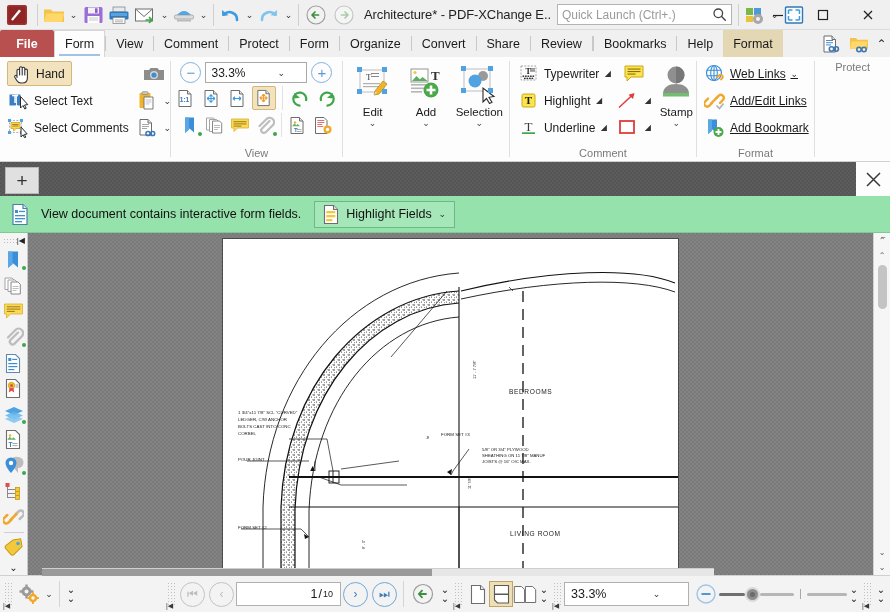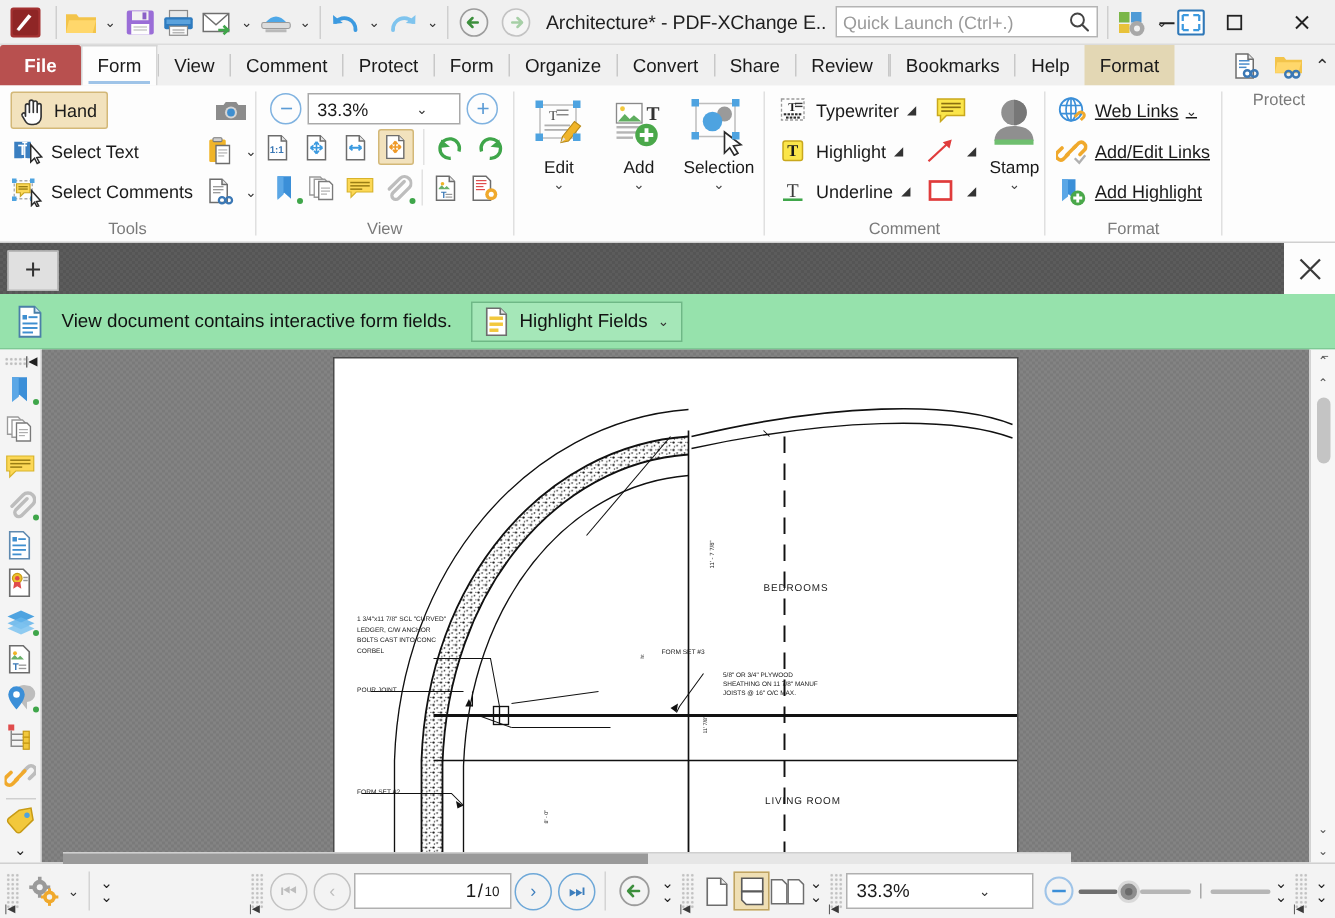--- a/index.html
+++ b/index.html
@@ -470,21 +470,20 @@
                 <rect x="5" y="8" width="7" height=".9" fill="#9b9b9b"></rect>
                 <rect x="5" y="10" width="5" height=".9" fill="#9b9b9b"></rect>
                 <circle cx="11" cy="15.5" r="2.1" fill="none" stroke="#3b78b5" stroke-width="1.5"></circle>
                 <circle cx="15.6" cy="15.5" r="2.1" fill="none" stroke="#3b78b5" stroke-width="1.5"></circle>
               </svg>
             </span>
             <span class="dropcar">⌄</span>
           </div>
         </div>
       </div>
-      <div class="rgroup-label">Tools</div>
     </div>
 
     <div class="rsep"></div>
 
     <div class="rgroup" style="width:172px">
       <div class="rgroup-body" style="flex-direction:column; align-items:center;">
         <div class="zoomrow">
           <span class="circbtn">−</span>
           <div class="zoominput">
             <span>33.3%</span>
@@ -781,21 +780,21 @@
           </div>
           <div class="smrow">
             <span class="iconbox">
               <svg width="21" height="20" viewBox="0 0 21 20">
                 <path d="M4 1.5 h9 v14 l-4.5-4 -4.5 4 Z" fill="#3b8fd8"></path>
                 <path d="M4 1.5 h4 v11.5 l-4 3.2 Z" fill="#5ba7e6"></path>
                 <circle cx="14.5" cy="14" r="5" fill="#4aa84a"></circle>
                 <path d="M14.5 11 v6 M11.5 14 h6" stroke="#fff" stroke-width="1.9"></path>
               </svg>
             </span>
-            <span class="lbl">Add Highlight</span>
+            <span class="lbl">Add Bookmark</span>
           </div>
         </div>
       </div>
       <div class="rgroup-label">Format</div>
     </div>
 
     <div class="rsep"></div>
 
     <div class="rgroup" style="width:76px">
       <div class="rgroup-label">Protect</div>

